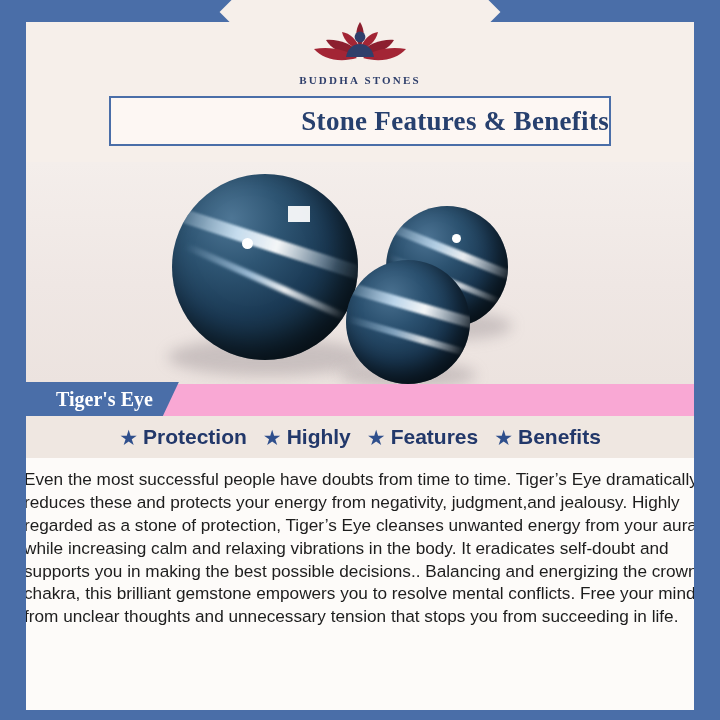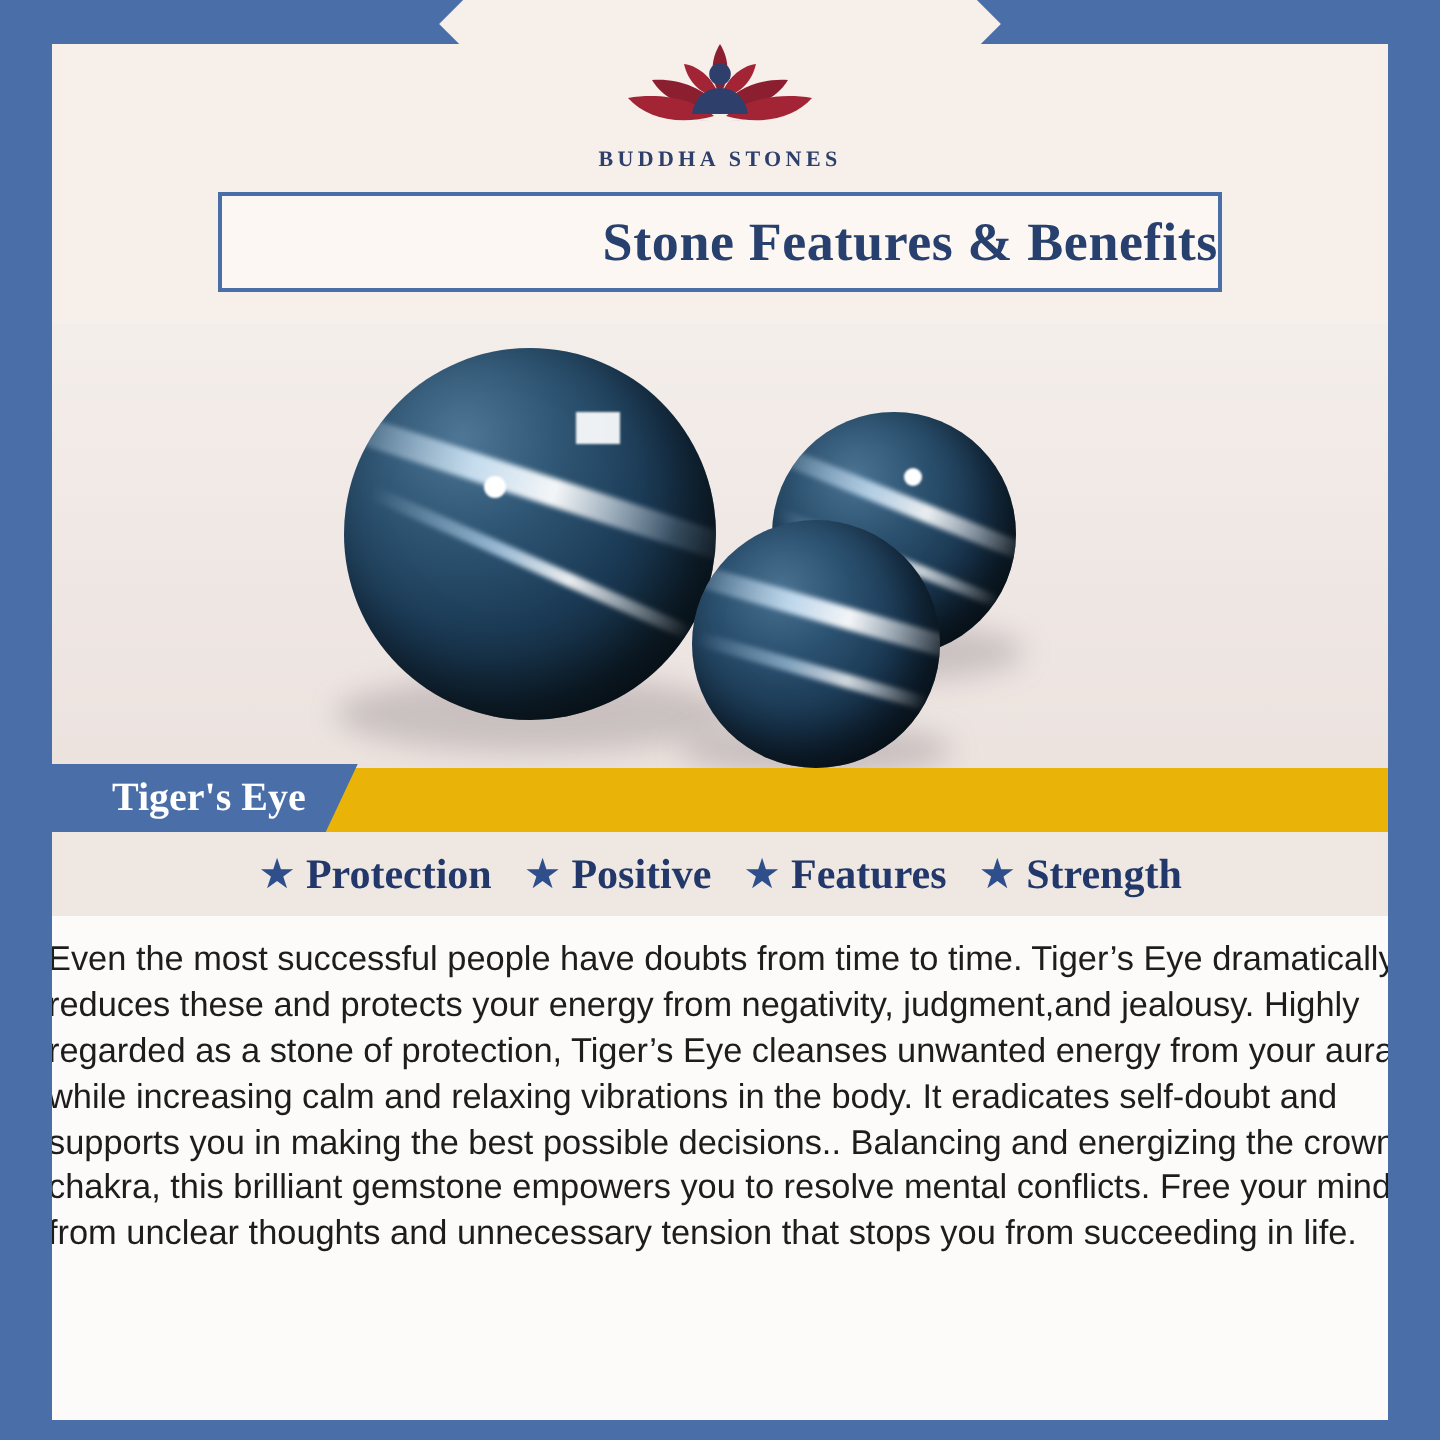--- a/index.html
+++ b/index.html
@@ -237,21 +237,21 @@
   }
 
   .shadow-big { left: 168px; top: 176px; width: 200px; height: 38px; }
   .shadow-mid { left: 392px; top: 150px; width: 120px; height: 28px; }
   .shadow-small { left: 340px; top: 200px; width: 136px; height: 26px; }
 
   
   .tag-band {
     position: relative;
     height: 32px;
-    background: #eab308;
+    background: #f9a8d4;
     z-index: 4;
   }
   .name-tag {
     position: absolute;
     left: 26px; top: -2px;
     height: 34px;
     padding: 0 26px 0 30px;
     background: #4a6ea8;
     color: #ffffff;
     display: flex;
@@ -278,21 +278,21 @@
     align-items: center;
     gap: 5px;
     padding: 0 6px;
   }
   .benefit .star {
     color: #2f4f8c;
     font-size: 21px;
     line-height: 1;
   }
   .benefit .blabel {
-    font-family: Liberation Serif, serif;
+    font-family: Liberation Sans, sans-serif;
     font-size: 21px;
     font-weight: bold;
     color: #22386a;
   }
 
   
   .description {
     position: relative;
     margin: 0;
     padding: 10px 22px 0 24px;
@@ -372,29 +372,29 @@
     <div class="name-tag">Tiger's Eye</div>
   </div>
 
   <div class="benefits">
     <div class="benefit">
       <span class="star">★</span>
       <span class="blabel">Protection</span>
     </div>
     <div class="benefit">
       <span class="star">★</span>
-      <span class="blabel">Positive</span>
+      <span class="blabel">Highly</span>
     </div>
     <div class="benefit">
       <span class="star">★</span>
       <span class="blabel">Features</span>
     </div>
     <div class="benefit">
       <span class="star">★</span>
-      <span class="blabel">Strength</span>
+      <span class="blabel">Benefits</span>
     </div>
   </div>
 
   <div class="description">
     <p>Even the most successful people have doubts from time to time. Tiger’s Eye dramatically reduces these and protects your energy from negativity, judgment,and jealousy. Highly regarded as a stone of protection, Tiger’s Eye cleanses unwanted energy from your aura while increasing calm and relaxing vibrations in the body. It eradicates self-doubt and supports you in making the best possible decisions.. Balancing and energizing the crown chakra, this brilliant gemstone empowers you to resolve mental conflicts. Free your mind from unclear thoughts and unnecessary tension that stops you from succeeding in life.</p>
   </div>
 
 </div>
 
 </body></html>

